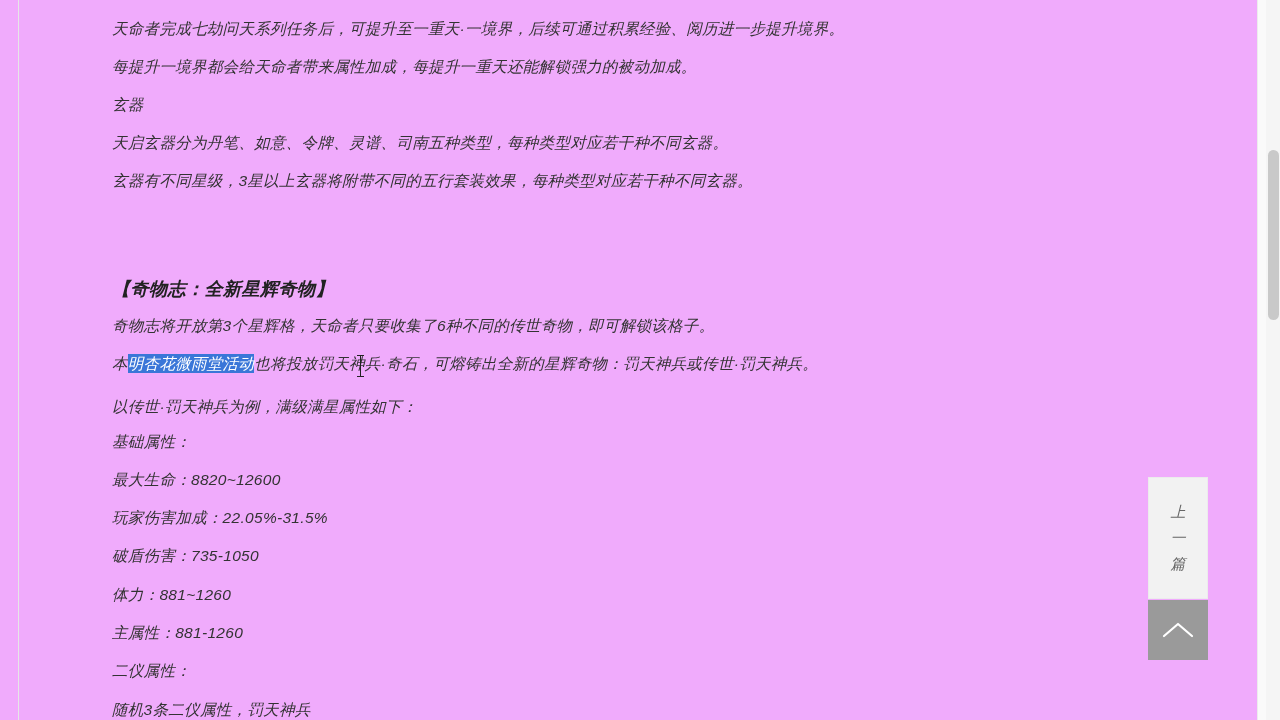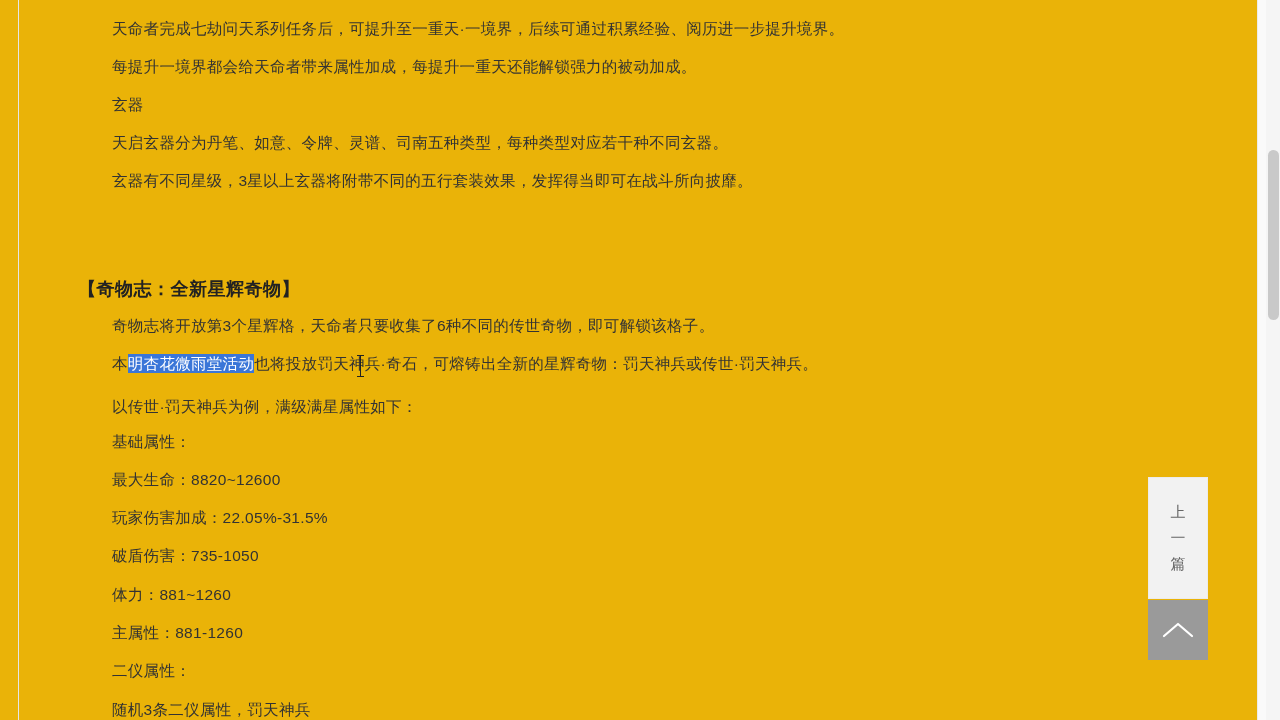--- a/index.html
+++ b/index.html
@@ -11,21 +11,22 @@
     overflow: hidden;
   }
   body {
     font-family: "Liberation Sans", sans-serif;
     color: #333333;
   }
   .page {
     position: relative;
     width: 1280px;
     height: 720px;
-    background: #eab308;
+    background: #f0abfc;
+    font-style: italic;
   }
   
   .left-rule {
     position: absolute;
     left: 18px;
     top: 0;
     width: 1px;
     height: 720px;
     background: #e6e6e6;
   }
@@ -172,24 +173,24 @@
     <div class="row indent" style="top:56px">
       <p class="para">每提升一境界都会给天命者带来属性加成，每提升一重天还能解锁强力的被动加成。</p>
     </div>
     <div class="row indent" style="top:94px">
       <p class="para">玄器</p>
     </div>
     <div class="row indent" style="top:132px">
       <p class="para">天启玄器分为丹笔、如意、令牌、灵谱、司南五种类型，每种类型对应若干种不同玄器。</p>
     </div>
     <div class="row indent" style="top:170px">
-      <p class="para">玄器有不同星级，3星以上玄器将附带不同的五行套装效果，发挥得当即可在战斗所向披靡。</p>
-    </div>
-
-    <div class="row" style="top:277px; padding-left:78px;">
+      <p class="para">玄器有不同星级，3星以上玄器将附带不同的五行套装效果，每种类型对应若干种不同玄器。</p>
+    </div>
+
+    <div class="row" style="top:277px; padding-left:112px;">
       <h2 class="section-title">【奇物志：全新星辉奇物】</h2>
     </div>
 
     <div class="row indent" style="top:315px">
       <p class="para">奇物志将开放第3个星辉格，天命者只要收集了6种不同的传世奇物，即可解锁该格子。</p>
     </div>
 
     <div class="row indent" style="top:353px">
       <p class="para"><span>本</span><span class="hl">明杏花微雨堂活动</span><span>也将投放罚天神兵·奇石，可熔铸出全新的星辉奇物：罚天神兵或传世·罚天神兵。</span></p>
     </div>

